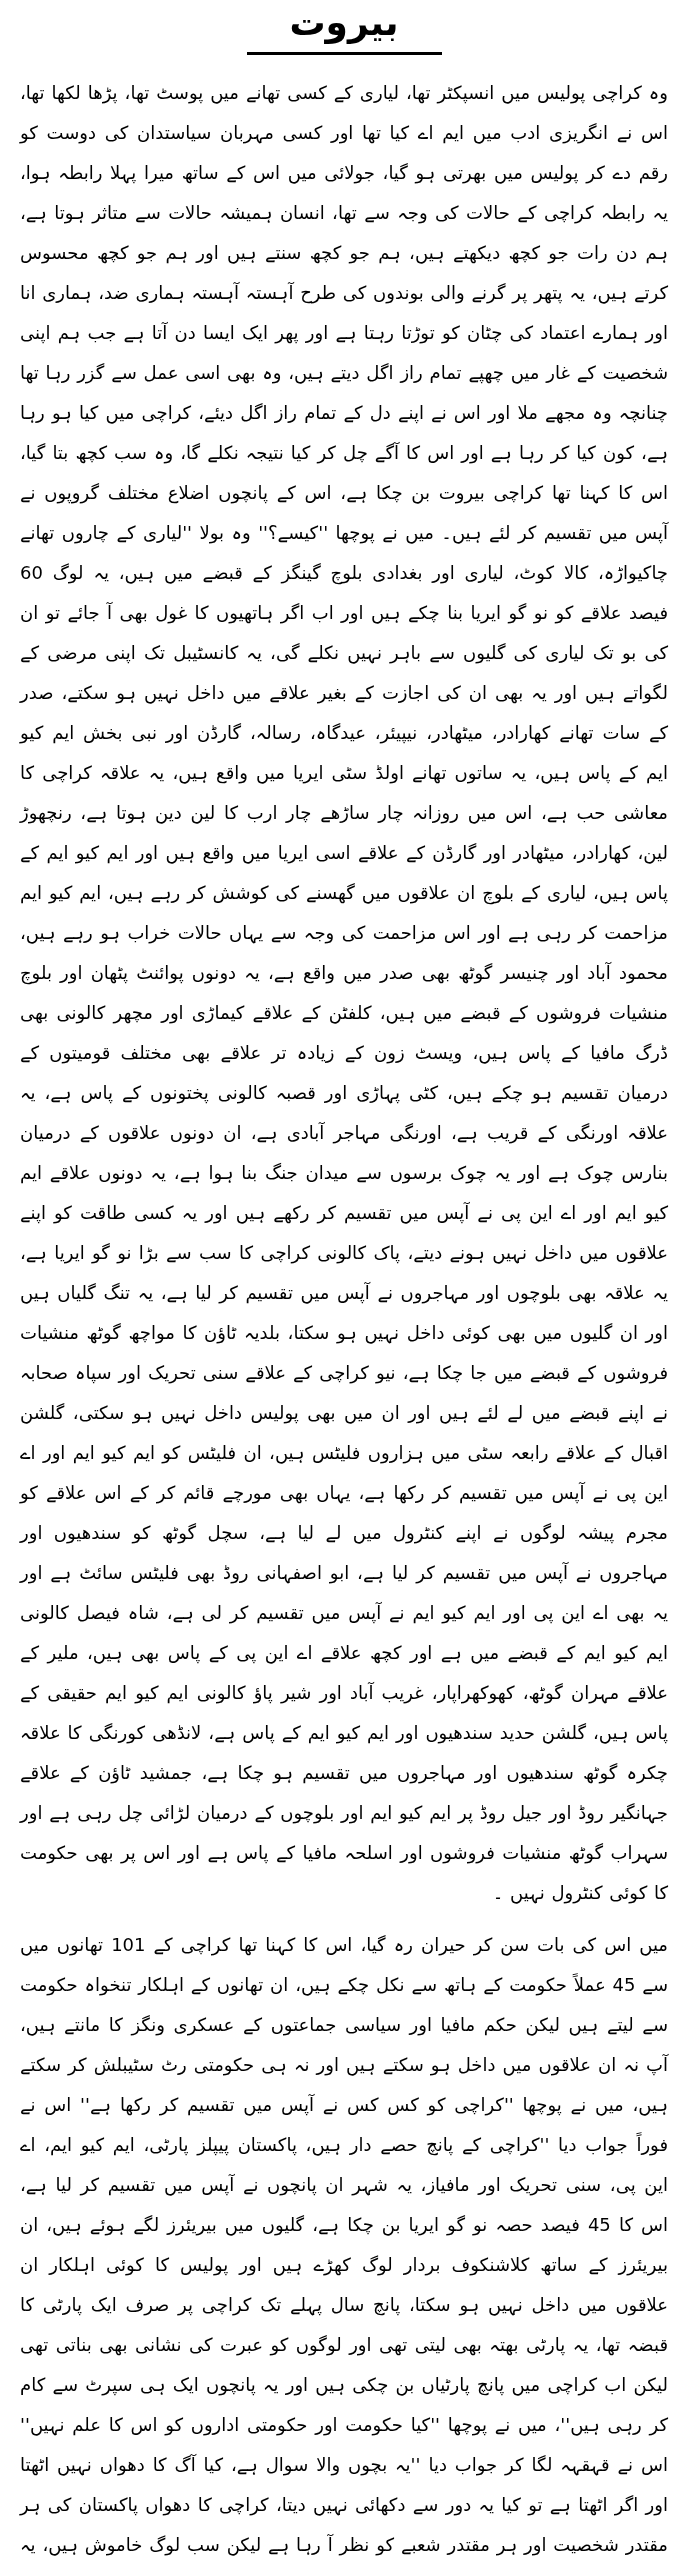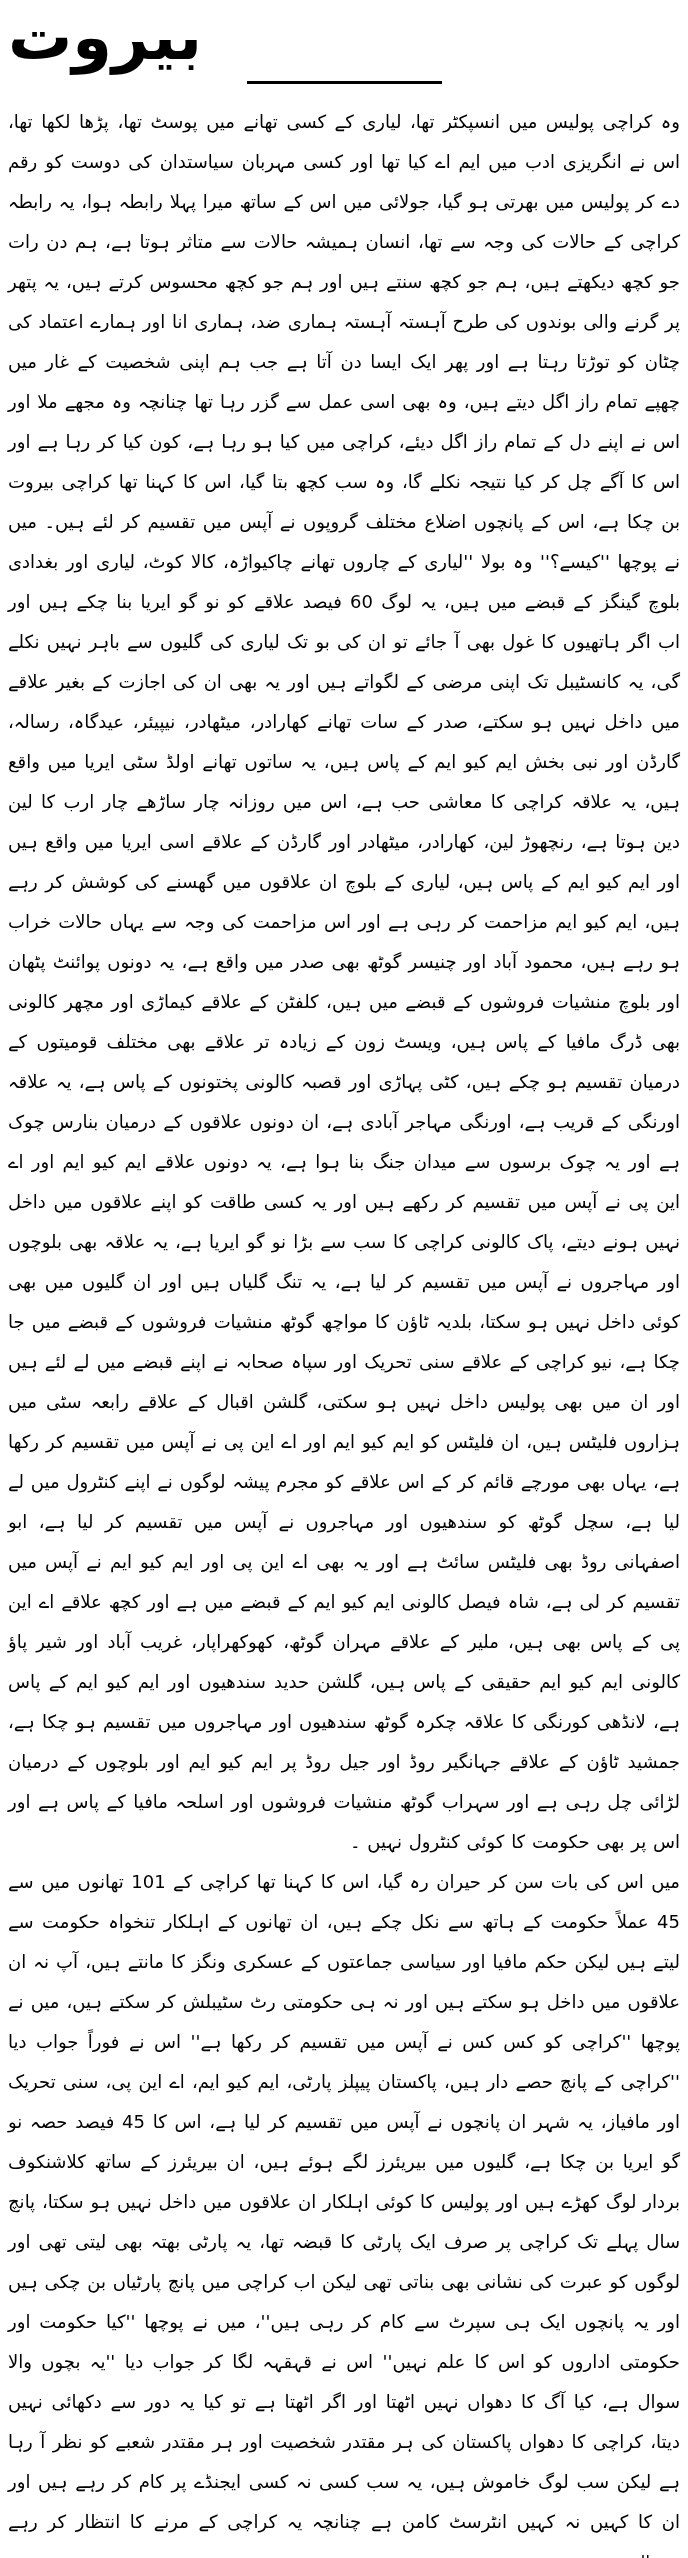--- a/index.html
+++ b/index.html
@@ -13,22 +13,22 @@
       min-height: 2558px;
       margin: 0 auto;
       background: #ffffff;
       color: #000000;
       font-family: "DejaVu Sans", sans-serif;
       box-sizing: border-box;
       padding: 4px 8px 10px 8px;
     }
     .title {
       margin: 0;
-      text-align: left;
-      font-size: 64px;
+      text-align: center;
+      font-size: 36px;
       line-height: 1.05;
       font-weight: 700;
       direction: rtl;
       color: #000000;
     }
     .title-rule {
       width: 195px;
       height: 3px;
       background: #000000;
       margin: 10px auto 18px auto;
@@ -36,21 +36,21 @@
     .article-body {
       direction: rtl;
       unicode-bidi: embed;
       text-align: justify;
       font-size: 18px;
       line-height: 40px;
       color: #000000;
       word-spacing: 1px;
     }
     .article-body p {
-      margin: 0;
+      margin: 12px;
       padding: 0;
       text-align: justify;
     }
   </style>
 </head>
 <body>
 
 <div class="page">
 
   <h1 class="title">بیروت</h1>

